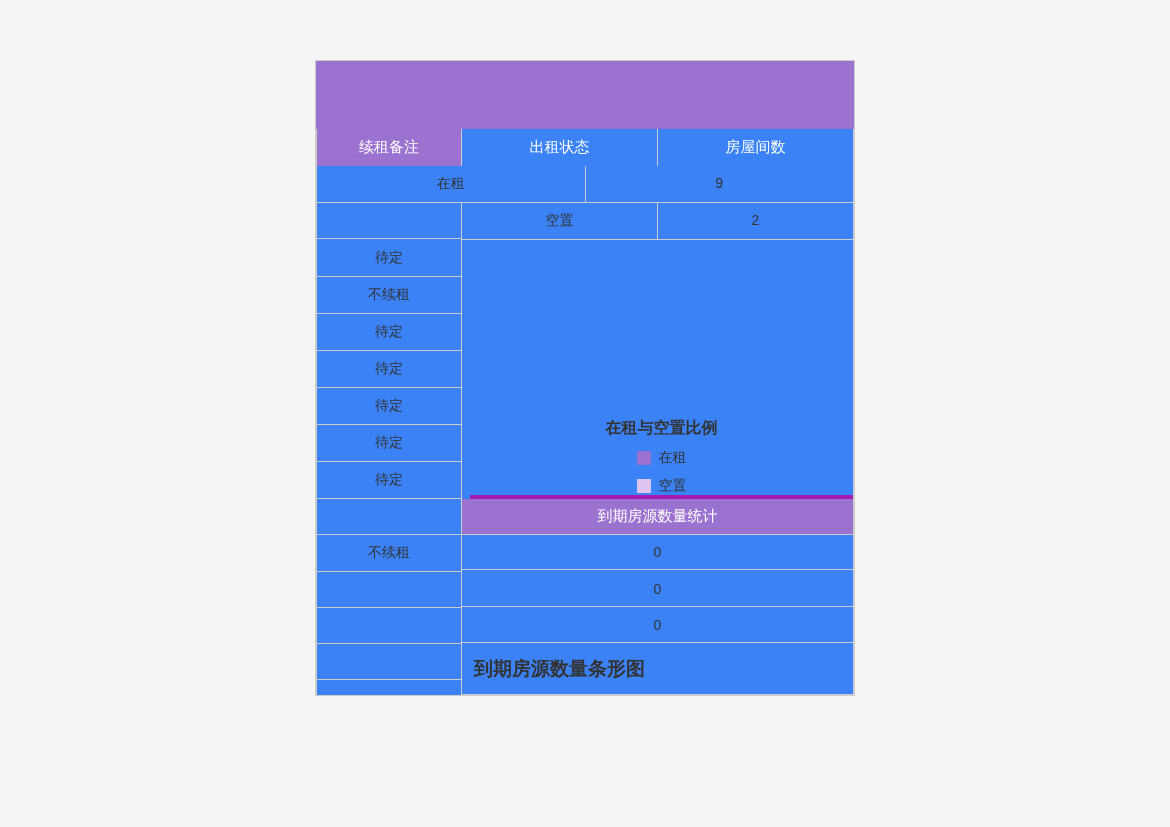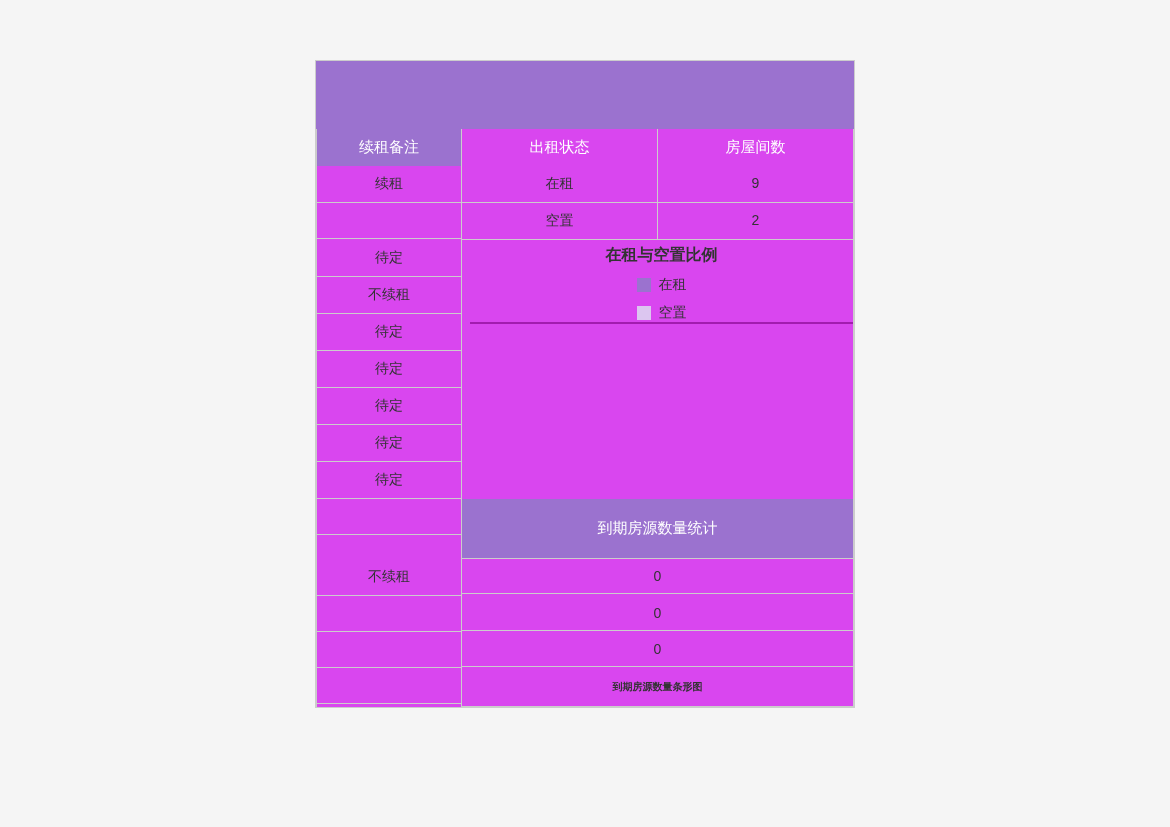--- a/index.html
+++ b/index.html
@@ -8,21 +8,21 @@
       font-family: "Microsoft YaHei", "SimHei", sans-serif;
       display: flex;
       justify-content: center;
       align-items: flex-start;
       padding: 60px 0;
       min-height: 827px;
     }
 
     .main-container {
       width: 540px;
-      background: #d946ef;
+      background: #3b82f6;
       border: 1px solid #ccc;
     }
 
     
     .header-bar {
       background: #9b72cf;
       height: 68px;
     }
 
     .chart-title {
@@ -171,54 +171,51 @@
 
   <div class="two-col">
     <div class="header-left-cell">续租备注</div>
     <div style="flex:1; display:flex;">
       <div class="header-cell">出租状态</div>
       <div class="header-cell">房屋间数</div>
     </div>
   </div>
 
   <div class="two-col">
-    <div class="col-left">
-      <div class="left-cell">续租</div>
-    </div>
     <div class="col-right">
       <div class="right-row">
         <div class="right-cell">在租</div>
         <div class="right-cell">9</div>
       </div>
     </div>
   </div>
 
   <div class="two-col">
     <div class="col-left">
       <div class="left-cell empty-cell"></div>
     </div>
     <div class="col-right">
       <div class="right-row">
         <div class="right-cell">空置</div>
         <div class="right-cell">2</div>
       </div>
     </div>
   </div>
 
-  <div class="two-col" style="align-items: flex-start; gap: 8px;">
+  <div class="two-col" style="align-items: flex-end; gap: 8px;">
     <div class="col-left" style="display:flex; flex-direction:column;">
       <div class="left-cell">待定</div>
       <div class="left-cell">不续租</div>
       <div class="left-cell">待定</div>
       <div class="left-cell">待定</div>
       <div class="left-cell">待定</div>
       <div class="left-cell">待定</div>
       <div class="left-cell">待定</div>
     </div>
-    <div class="col-right" style="border-bottom: 2px solid #a21caf;">
+    <div class="col-right" style="border-bottom: 4px solid #a21caf;">
 
       <div class="chart-title">在租与空置比例</div>
       <div class="pie-chart-area">
         <div class="legend">
           <div class="legend-item">
             <div class="legend-color-box" style="background:#9b72cf;"></div>
             <span>在租</span>
           </div>
           <div class="legend-item">
             <div class="legend-color-box" style="background:#dcc6f0;"></div>
@@ -227,21 +224,21 @@
         </div>
       </div>
     </div>
   </div>
 
   <div class="two-col">
     <div class="col-left">
       <div class="left-cell empty-cell"></div>
     </div>
     <div class="col-right">
-      <div style="background:#9b72cf; color:#fff; text-align:center; padding:20px; font-size:15px; border-bottom:1px solid #ccc;">到期房源数量统计</div>
+      <div style="background:#9b72cf; color:#fff; text-align:center; padding:8px; font-size:15px; border-bottom:1px solid #ccc;">到期房源数量统计</div>
     </div>
   </div>
 
   <div class="two-col">
     <div class="col-left">
       <div class="left-cell">不续租</div>
     </div>
     <div class="col-right">
       <div class="right-row">
         <div class="right-cell">0</div>
@@ -269,17 +266,17 @@
         <div class="right-cell">0</div>
       </div>
     </div>
   </div>
 
   <div class="two-col">
     <div class="col-left">
       <div class="left-cell empty-cell"></div>
     </div>
     <div class="col-right">
-      <div style="text-align:center; padding:12px; font-size:10px; font-weight:bold; color:#333; border-bottom:1px solid #ccc;">到期房源数量条形图</div>
+      <div style="padding:12px; font-size:19px; font-weight:bold; color:#333; border-bottom:1px solid #ccc;">到期房源数量条形图</div>
     </div>
   </div>
 
 </div>
 
 </body></html>

